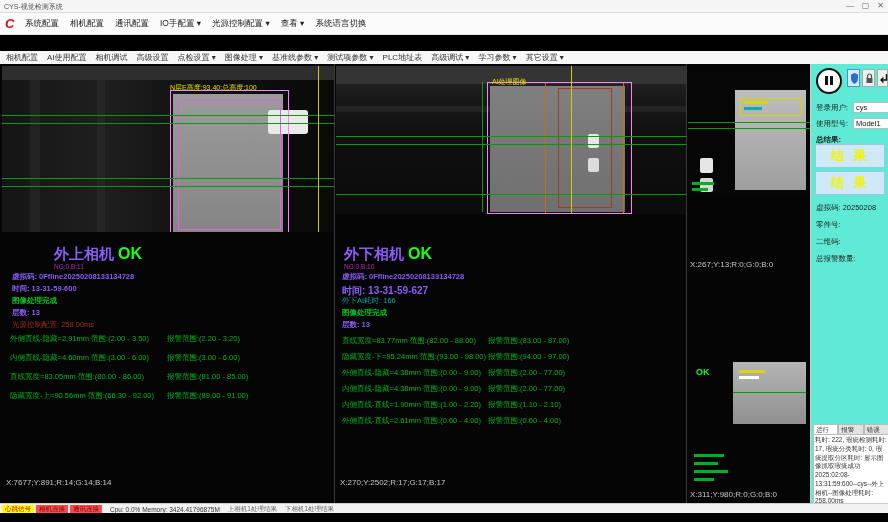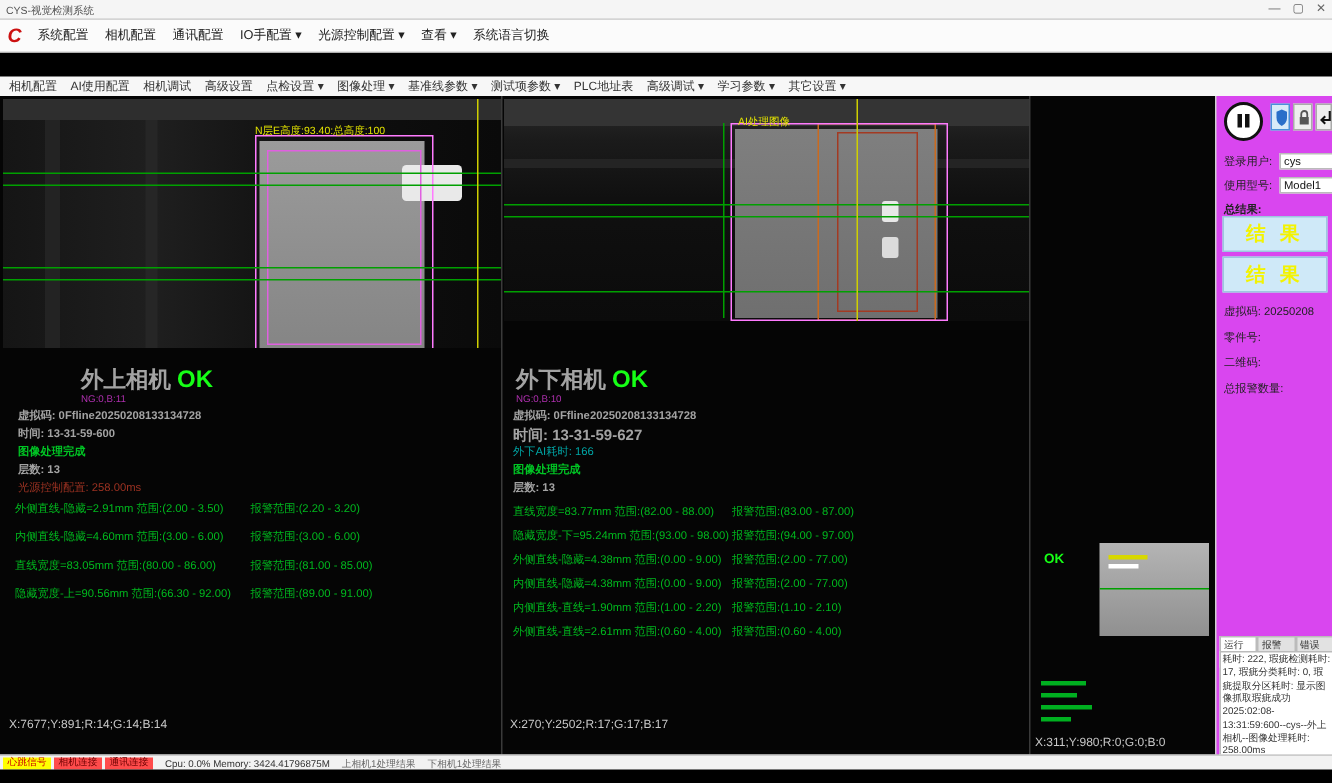--- a/index.html
+++ b/index.html
@@ -19,26 +19,26 @@
   .toolbar{position:absolute;left:0;top:51px;width:888px;height:13px;background:#f7f7f7;border-bottom:1px solid #cfcfcf;display:flex;align-items:center;padding-left:6px;}
   .tool-item{font-size:8px;color:#333;margin-right:9px;}
   
   .main{position:absolute;left:0;top:64px;width:810px;height:439px;background:#050505;}
   .vsep{position:absolute;top:0;width:1px;height:439px;background:#3a3a3a;}
   .panel{position:absolute;top:0;height:439px;}
   .coords{position:absolute;font-size:8px;color:#c8c8c8;}
   
   .hline{position:absolute;height:1px;background:#00a000;}
   .vline{position:absolute;width:1px;}
-  .blue{color:#a3a3a3;} .green{color:#00c424;} .okgreen{color:#16ff16;}
+  .blue{color:#8b5cf6;} .green{color:#00c424;} .okgreen{color:#16ff16;}
   .purple{color:#b030b0;} .cyan{color:#00a6a6;} .dred{color:#9c3222;} .yellow{color:#e3e300;}
   .mrow-l{position:absolute;font-size:7.5px;color:#00b81e;}
   .alarm{position:absolute;font-size:7.5px;color:#00b81e;}
   
-  .sidebar{position:absolute;left:810px;top:64px;width:78px;height:439px;background:#d946ef;border-left:1px solid #cfcfcf;}
+  .sidebar{position:absolute;left:810px;top:64px;width:78px;height:439px;background:#5eead4;border-left:1px solid #cfcfcf;}
   .sb-label{position:absolute;font-size:7.5px;color:#222;}
   .sb-value{position:absolute;font-size:7.5px;color:#111;background:#fff;border:1px solid #bbb;padding:0 2px;min-width:30px;height:9px;line-height:9px;}
   .result-box{position:absolute;left:4px;width:68px;height:22px;background:#cfe9f8;border:1px solid #9dc7e0;
               color:#f3f300;font-size:13px;font-weight:bold;text-align:center;line-height:22px;letter-spacing:3px;}
   .pause-btn{position:absolute;left:5px;top:4px;width:26px;height:26px;border-radius:50%;border:2.5px solid #111;background:#fff;box-sizing:border-box;}
   .pause-bar{position:absolute;top:6px;width:3px;height:9px;background:#111;}
   .sb-btn{position:absolute;background:#eee;border:1px solid #aaa;box-sizing:border-box;}
   .log-tabs{position:absolute;left:2px;top:360px;display:flex;}
   .log-tab{font-size:6.5px;color:#333;padding:1px 2px;border:1px solid #bbb;border-bottom:none;background:#e2e2e2;}
   .log-tab.active{background:#fff;}
@@ -170,20 +170,35 @@
       <span class="alarm" style="left:152px;top:304px;">报警范围:(2.00 - 77.00)</span>
       <span class="mrow-l" style="left:6px;top:320px;">内侧直线-隐藏=4.38mm 范围:(0.00 - 9.00)</span>
       <span class="alarm" style="left:152px;top:320px;">报警范围:(2.00 - 77.00)</span>
       <span class="mrow-l" style="left:6px;top:336px;">内侧直线-直线=1.90mm 范围:(1.00 - 2.20)</span>
       <span class="alarm" style="left:152px;top:336px;">报警范围:(1.10 - 2.10)</span>
       <span class="mrow-l" style="left:6px;top:352px;">外侧直线-直线=2.61mm 范围:(0.60 - 4.00)</span>
       <span class="alarm" style="left:152px;top:352px;">报警范围:(0.60 - 4.00)</span>
       <span class="coords" style="left:4px;top:414px;">X:270;Y:2502;R:17;G:17;B:17</span>
     </div>
 
+    <div class="panel" style="left:688px;width:122px;height:208px;">
+      <div class="abs" style="left:0;top:6px;width:122px;height:126px;background:#060606;overflow:hidden;">
+        <div class="abs" style="left:47px;top:20px;width:71px;height:100px;background:linear-gradient(180deg,#bdbdbd,#9f9f9f);"></div>
+        <div class="abs" style="left:52px;top:28px;width:60px;height:16px;border:1px solid #d8d800;"></div>
+        <div class="abs" style="left:56px;top:31px;width:24px;height:3px;background:#d8d800;"></div>
+        <div class="abs" style="left:56px;top:37px;width:18px;height:3px;background:#00b0b0;"></div>
+        <div class="hline" style="left:0;top:52px;width:122px;"></div>
+        <div class="hline" style="left:0;top:58px;width:122px;"></div>
+        <div class="abs" style="left:12px;top:88px;width:13px;height:15px;background:#e6e6e6;border-radius:2px;"></div>
+        <div class="abs" style="left:12px;top:108px;width:13px;height:14px;background:#d8d8d8;border-radius:2px;"></div>
+        <div class="abs" style="left:4px;top:112px;width:22px;height:3px;background:#00b020;"></div>
+        <div class="abs" style="left:4px;top:118px;width:16px;height:3px;background:#00b020;"></div>
+      </div>
+      <span class="coords" style="left:2px;top:196px;">X:267;Y:13;R:0;G:0;B:0</span>
+    </div>
 
     <div class="panel" style="left:688px;top:212px;width:122px;height:227px;">
       <span class="t okgreen" style="left:8px;top:92px;font-size:9px;font-weight:bold;">OK</span>
       <div class="abs" style="left:45px;top:86px;width:73px;height:62px;background:linear-gradient(180deg,#b4b4b4,#909090);overflow:hidden;">
         <div class="abs" style="left:6px;top:8px;width:26px;height:3px;background:#d8d800;"></div>
         <div class="abs" style="left:6px;top:14px;width:20px;height:3px;background:#ffffff;"></div>
         <div class="abs" style="left:0;top:30px;width:73px;height:1px;background:#00a000;"></div>
       </div>
       <div class="abs" style="left:6px;top:178px;width:30px;height:3px;background:#00b020;"></div>
       <div class="abs" style="left:6px;top:186px;width:24px;height:3px;background:#00b020;"></div>

